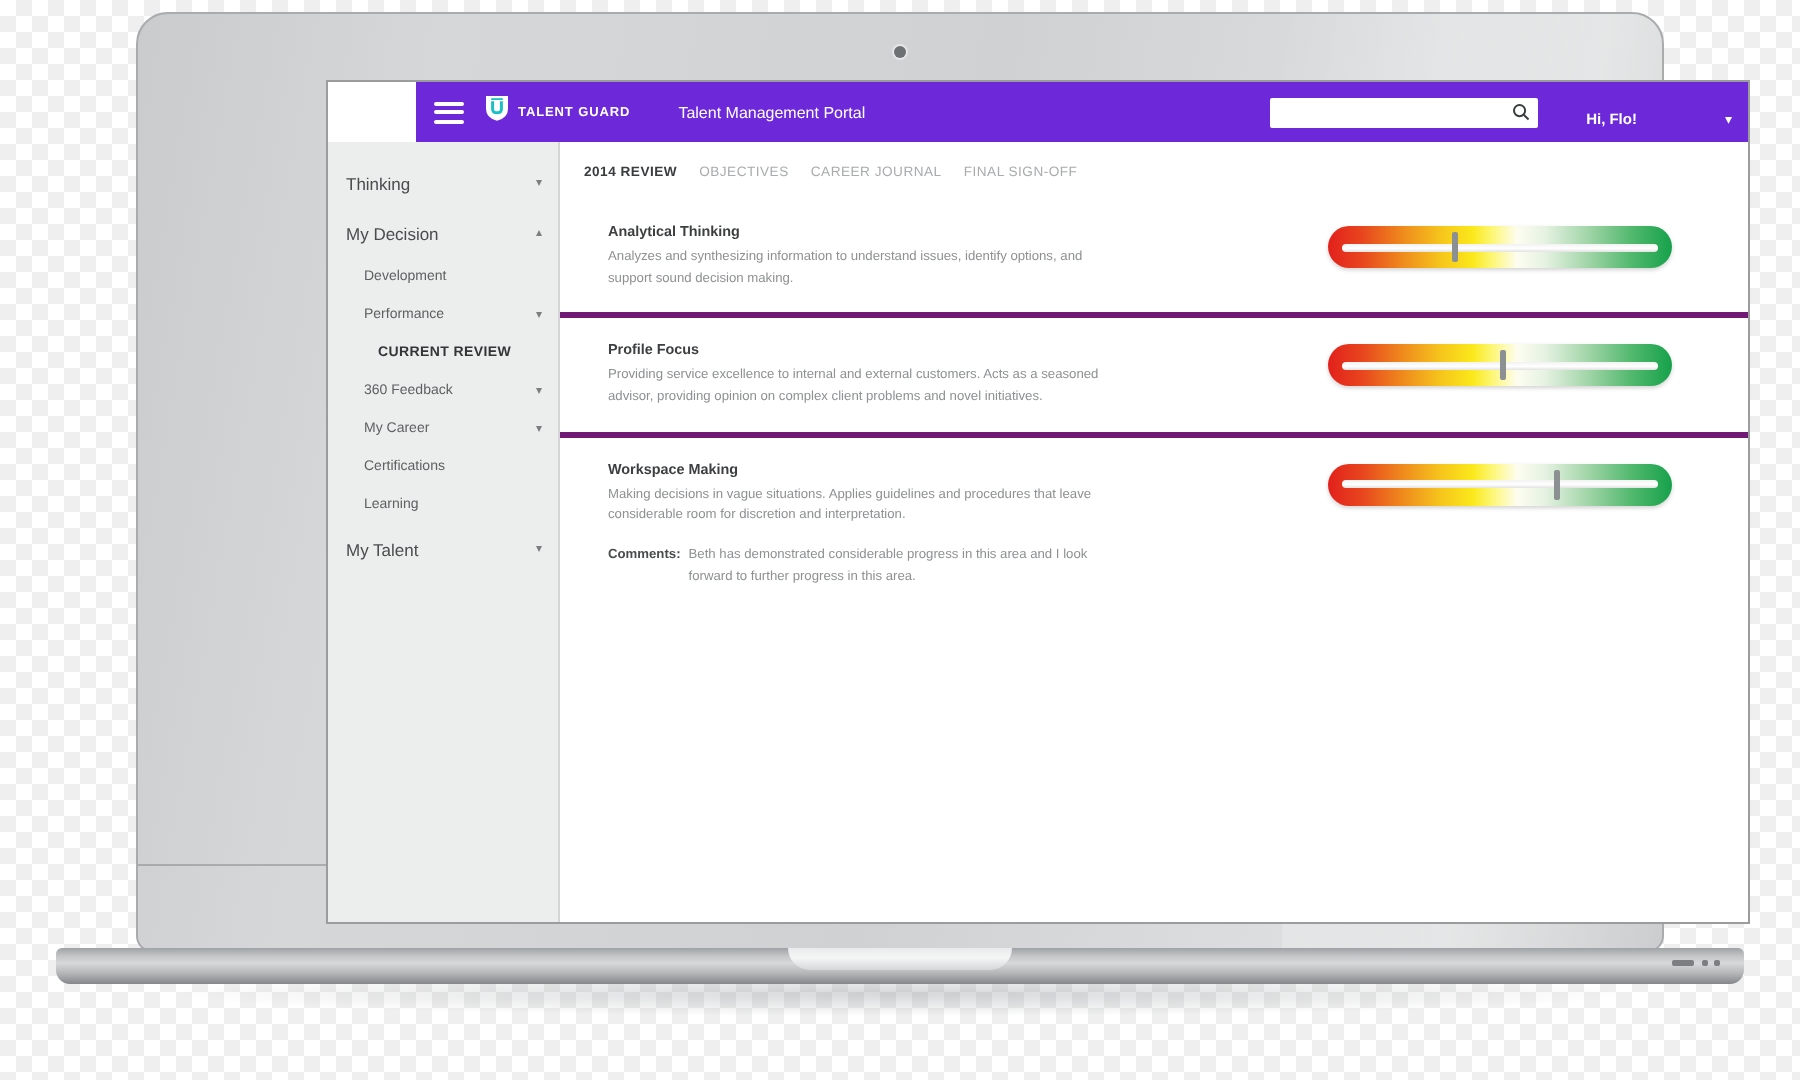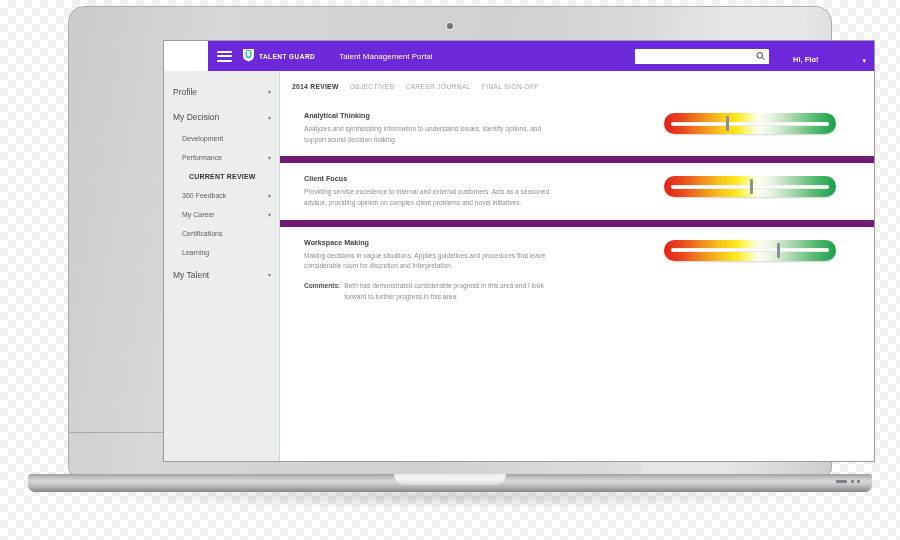--- a/index.html
+++ b/index.html
@@ -279,21 +279,21 @@
     color: #3a3c3e;
     font-weight: bold;
   }
 
   .rows { padding: 0 0 0 0; }
 
   .comp-row {
     display: flex;
     align-items: flex-start;
     padding: 11px 12px 11px 24px;
-    border-bottom: 7px solid #701a75;
+    border-bottom: 3px solid #701a75;
     min-height: 52px;
     box-sizing: border-box;
   }
   .comp-row:last-child { border-bottom: none; }
 
   .comp-text { width: 252px; flex: none; }
   .comp-title {
     font-size: 7.2px;
     font-weight: bold;
     color: #3d3f41;
@@ -409,21 +409,21 @@
           </div>
           <div class="greeting">Hi, Flo!</div>
           <div class="header-caret">▾</div>
         </div>
       </div>
 
       <div class="app-body">
 
         <div class="sidebar">
             <div class="nav-item nav-top">
-              <span>Profile</span>
+              <span>Thinking</span>
               <span class="nav-caret">▾</span>
             </div>
             <div class="nav-item nav-top">
               <span>My Decision</span>
               <span class="nav-caret">▴</span>
             </div>
             <div class="nav-item nav-sub">
               <span>Development</span>
             </div>
             <div class="nav-item nav-sub">
@@ -468,21 +468,21 @@
                 </div>
                 <div class="slider-cell">
                   <div class="slider">
                     <div class="slider-track"></div>
                     <div class="slider-marker" style="left: 63.88px;"></div>
                   </div>
                 </div>
               </div>
               <div class="comp-row">
                 <div class="comp-text">
-                  <div class="comp-title">Client Focus</div>
+                  <div class="comp-title">Profile Focus</div>
                   <div class="comp-desc">Providing service excellence to internal and external customers. Acts as a seasoned advisor, providing opinion on complex client problems and novel initiatives.</div>
                 </div>
                 <div class="slider-cell">
                   <div class="slider">
                     <div class="slider-track"></div>
                     <div class="slider-marker" style="left: 87.58px;"></div>
                   </div>
                 </div>
               </div>
               <div class="comp-row">

